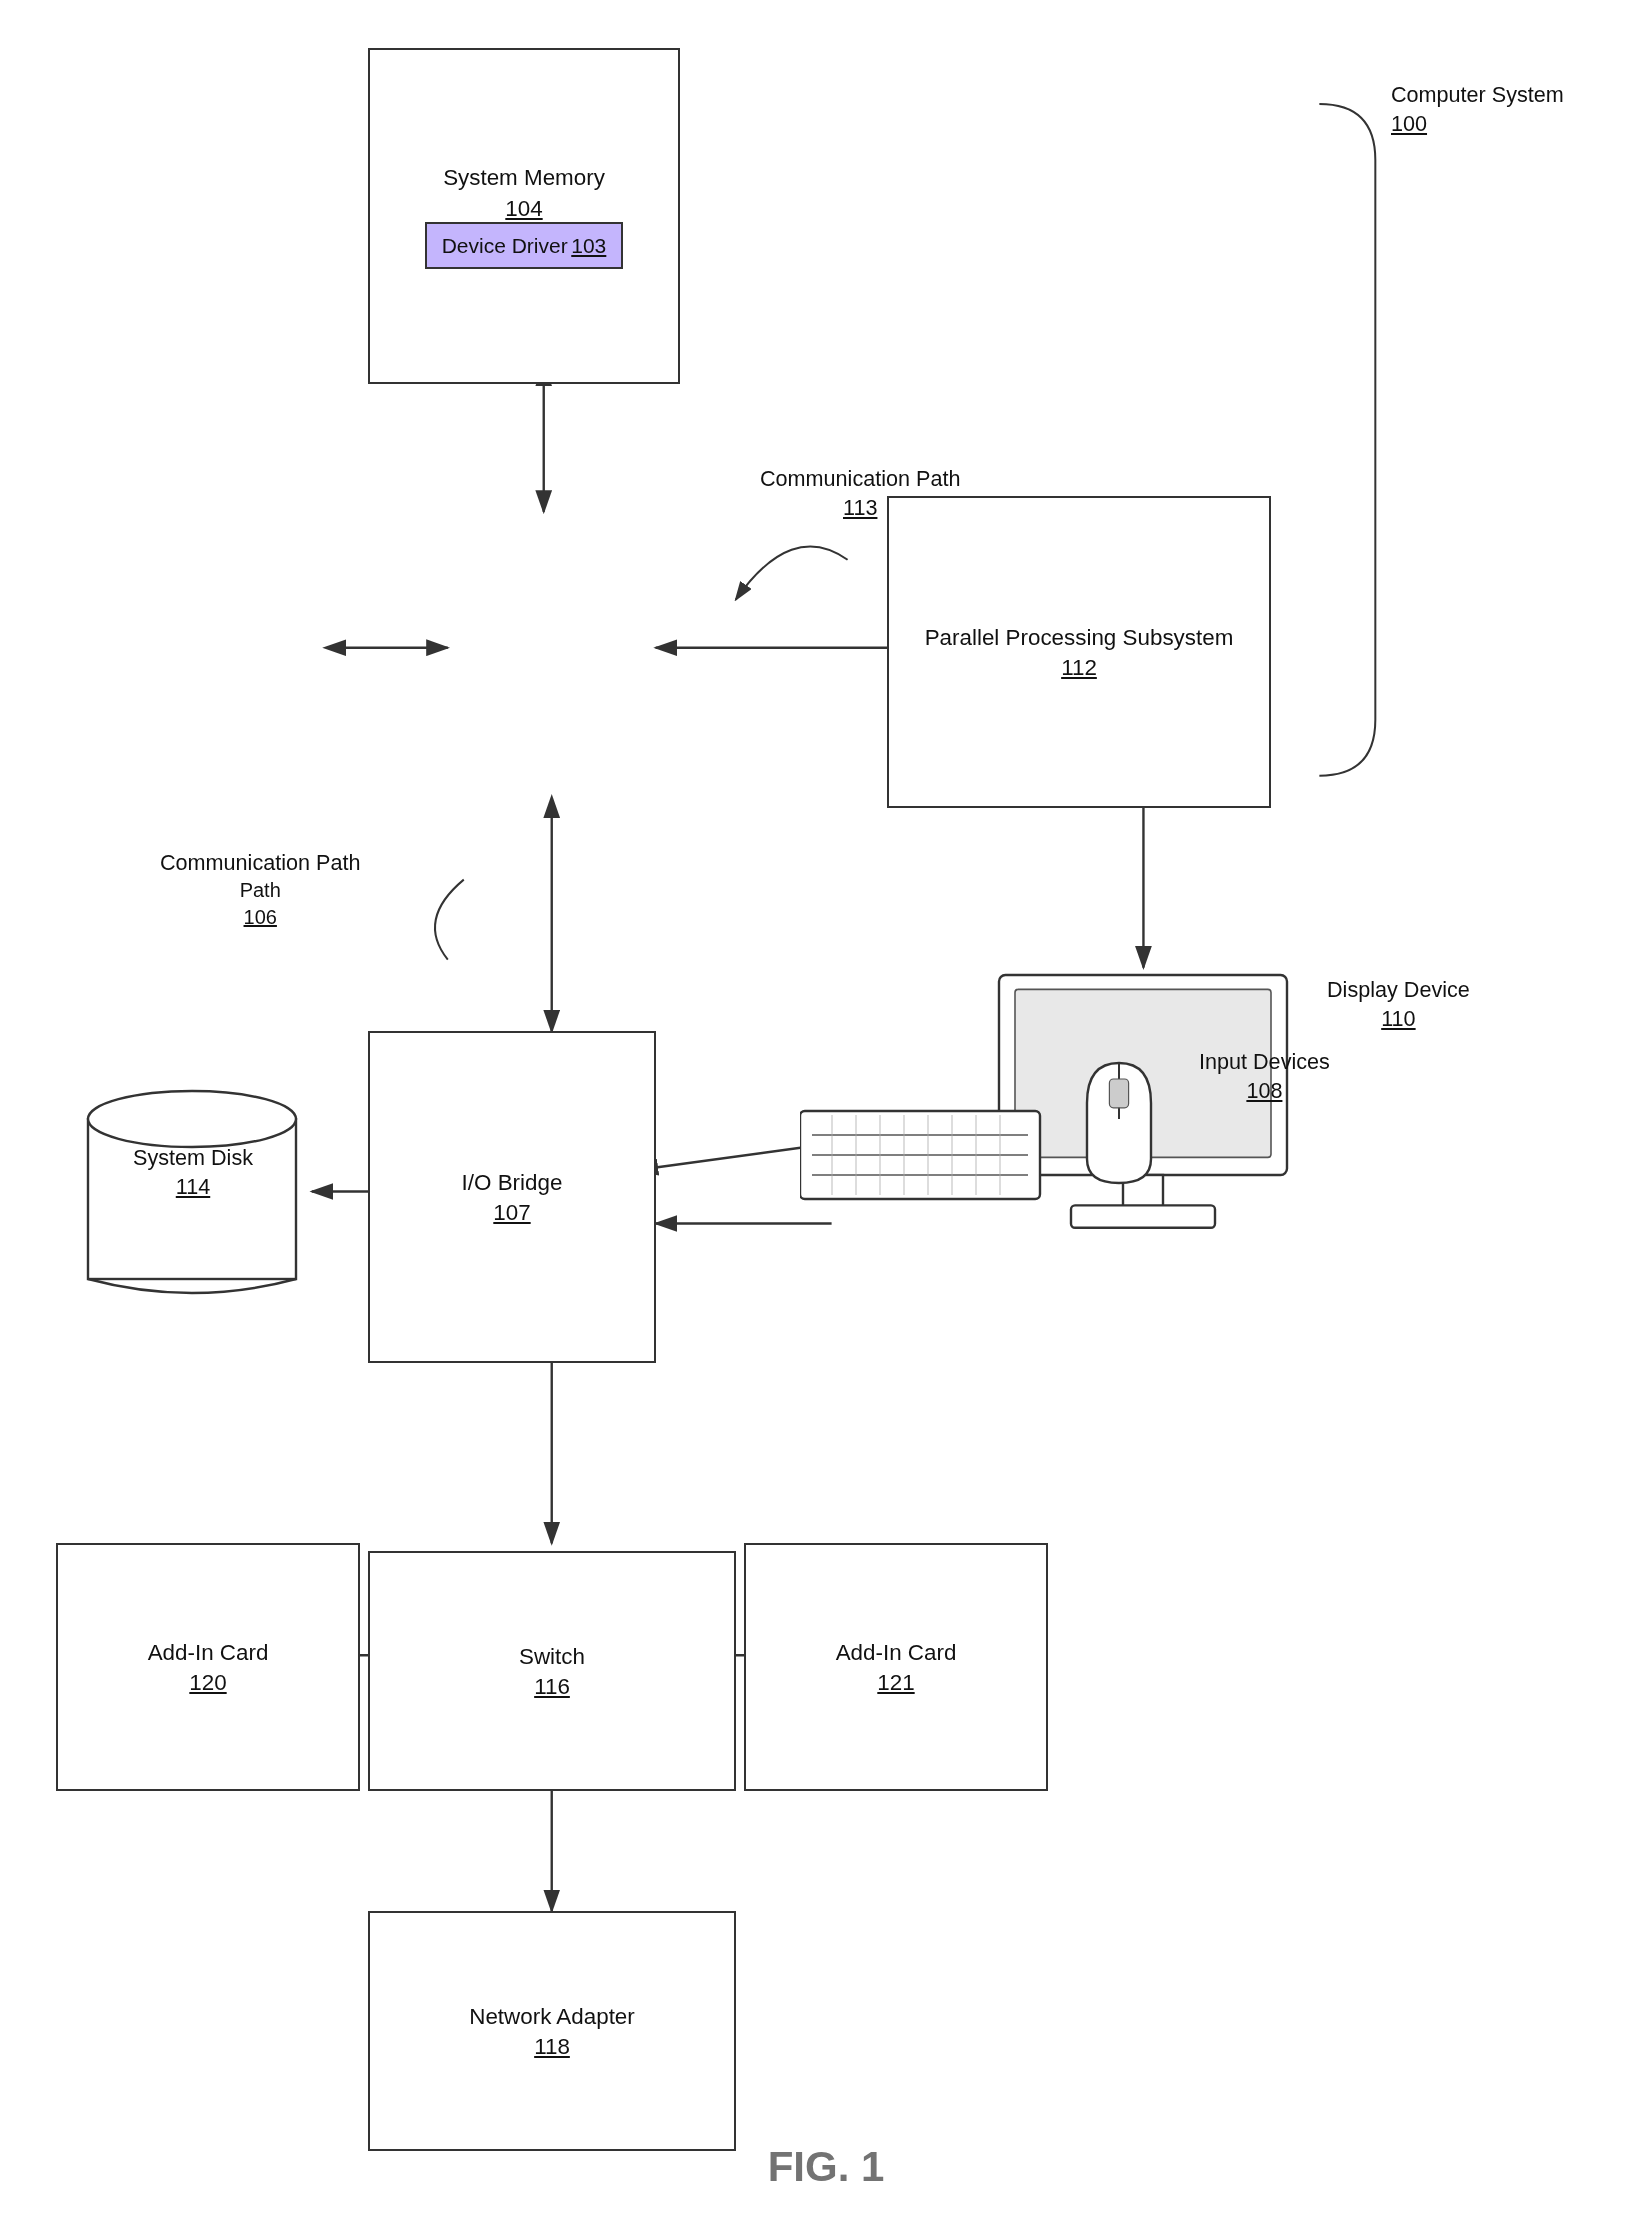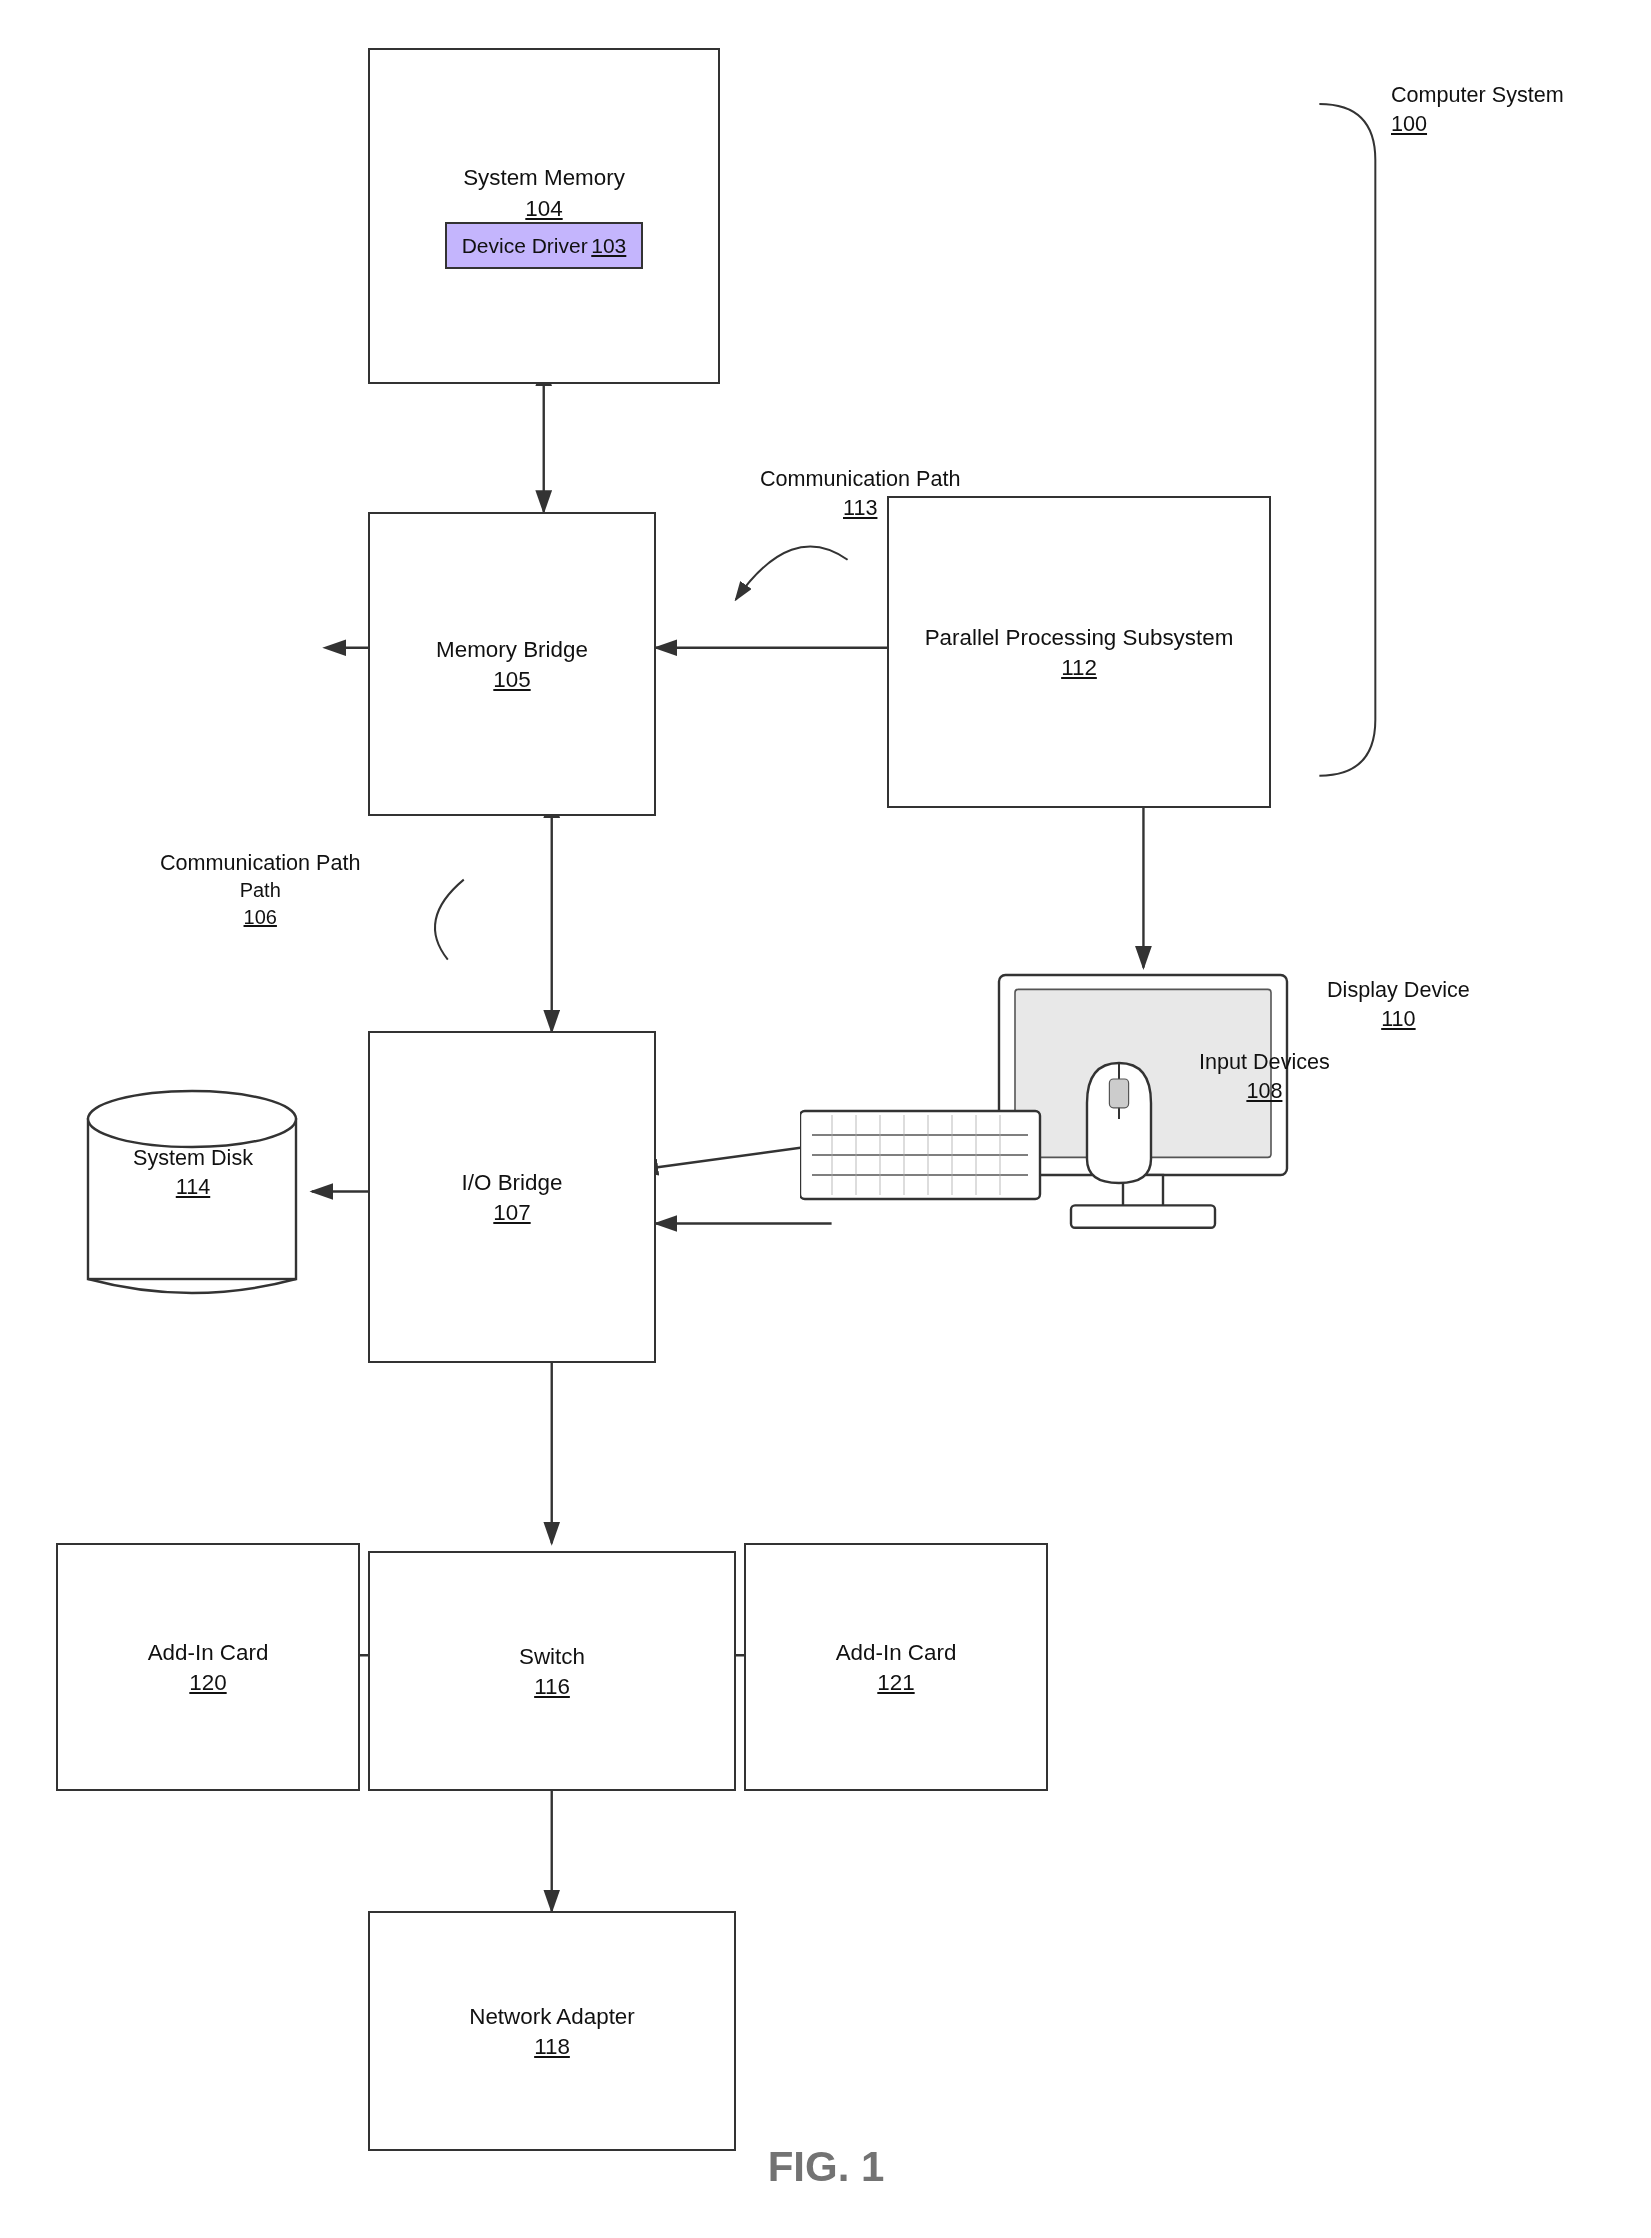--- a/index.html
+++ b/index.html
@@ -124,34 +124,30 @@
 
     <line x1="560" y1="2070" x2="390" y2="2070" stroke="#333" stroke-width="3" marker-start="url(#arrowhead-start)" marker-end="url(#arrowhead-end)"></line>
 
     <line x1="840" y1="2070" x2="1010" y2="2070" stroke="#333" stroke-width="3" marker-start="url(#arrowhead-start)" marker-end="url(#arrowhead-end)"></line>
 
     <line x1="690" y1="2230" x2="690" y2="2390" stroke="#333" stroke-width="3" marker-start="url(#arrowhead-start)" marker-end="url(#arrowhead-end)"></line>
 
     <path d="M 1650 130 Q 1720 130 1720 200 L 1720 900 Q 1720 970 1650 970" stroke="#333" stroke-width="2.5" fill="none"></path>
   </svg>
 
-  <div class="box" style="left:368px; top:48px; width:352px; height:336px; padding:8px;">
+  <div class="box" style="left:368px; top:48px; width:312px; height:336px; padding:8px;">
     <span class="box-label">System Memory</span>
     <span class="box-number">104</span>
     <div class="inner-box">
       <span class="box-label">Device Driver</span>
       <span class="box-number">103</span>
     </div>
   </div>
 
 
-  <div class="box" style="left:368px; top:512px; width:288px; height:304px;">
-    <span class="box-label">Memory Bridge</span>
-    <span class="box-number">105</span>
-  </div>
 
   <div class="box" style="left:887px; top:496px; width:384px; height:312px;">
     <span class="box-label">Parallel Processing Subsystem</span>
     <span class="box-number">112</span>
   </div>
 
   <div class="label-outside" style="left:760px; top:464px;">
     <div>Communication Path</div>
     <div class="underlined">113</div>
   </div>

